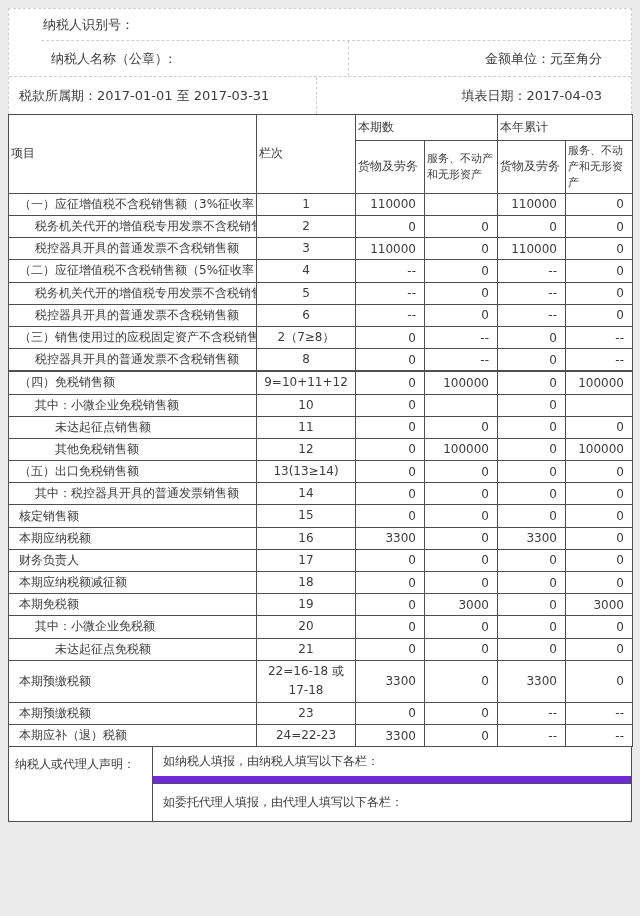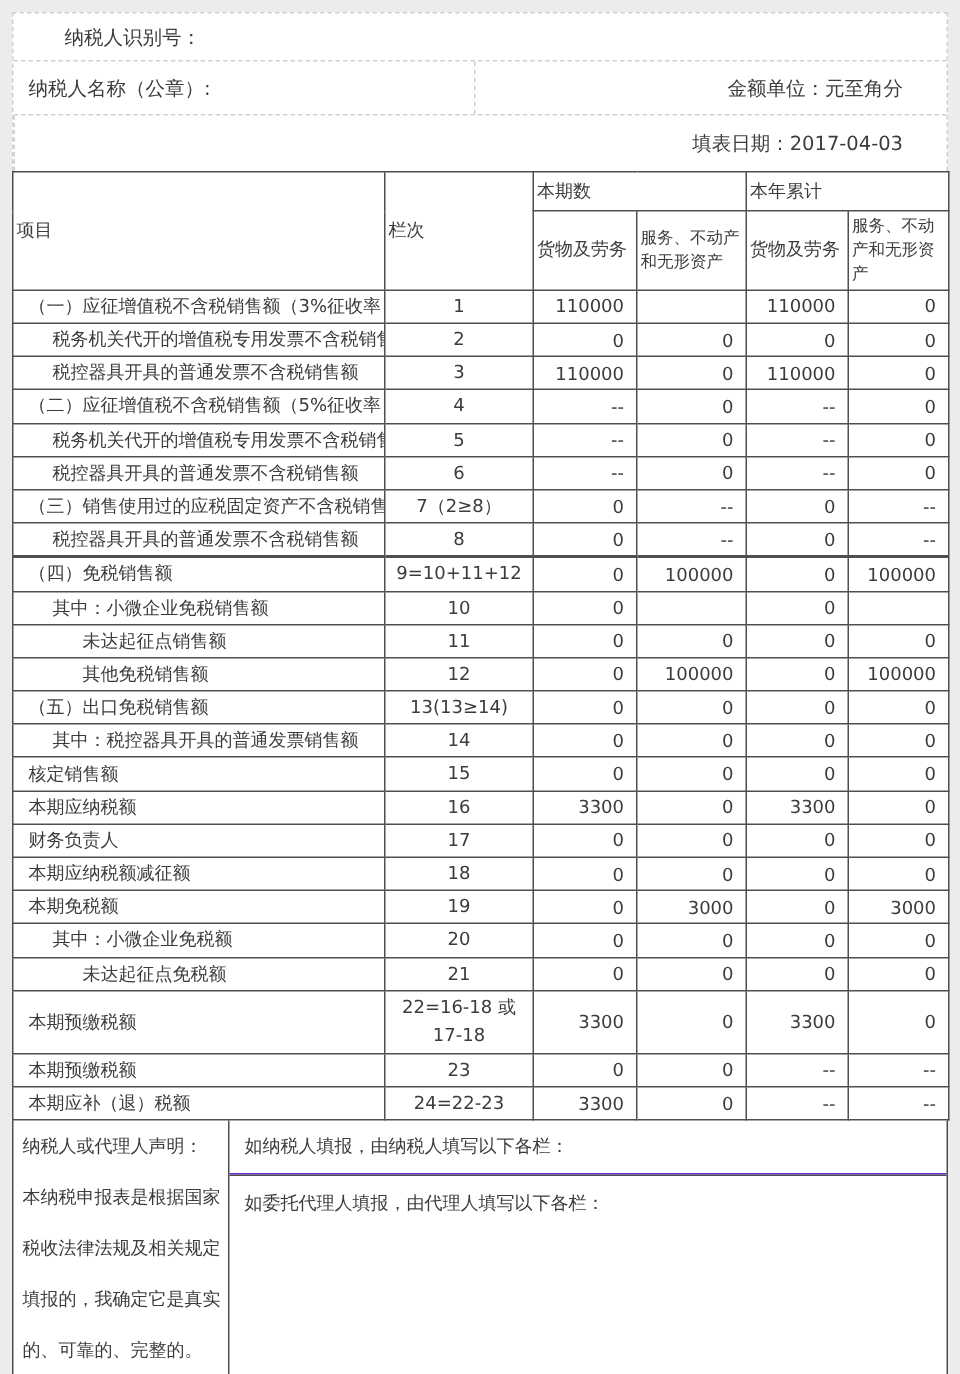--- a/index.html
+++ b/index.html
@@ -12,21 +12,21 @@
   }
   .form {
     position:absolute; left:8px; top:8px; width:624px;
     background:#fff;
   }
 
   
   .info { border:1px dashed #cfcfcf; border-bottom:none; font-size:13px; }
   .info-row { display:flex; align-items:center; box-sizing:border-box; }
   .info-row.r1 { height:31px; padding-left:10px;margin-left:24px; }
-  .info-row.r2 { height:36px; border-top:1px dashed #cfcfcf; }
+  .info-row.r2 { height:36px; border-top:1px dashed #cfcfcf;margin-left:32px; }
   .info-row.r3 { height:38px; border-top:1px dashed #cfcfcf; }
   .info .cell-l { width:307px; padding-left:10px; box-sizing:border-box; }
   .info .cell-r { flex:1; text-align:left; padding-right:29px; border-left:1px dashed #cfcfcf; align-self:stretch; display:flex; align-items:center; justify-content:flex-end; }
 
   
   table.main { border-collapse:collapse; width:624px; table-layout:fixed; }
   table.main th, table.main td {
     border:1px solid #4f4f4f;
     font-size:12px; font-weight:normal;
     box-sizing:border-box;
@@ -46,40 +46,41 @@
   table.main td.val { text-align:right; }
   table.main tr.sep-top td { border-top-width:2px; }
   table.main tr.tall td { height:42px; }
 
   
   .decl { display:flex; border:1px solid #4f4f4f; border-top:none; font-size:12px; }
   .decl-left { width:144px; border-right:1px solid #4f4f4f; box-sizing:border-box; padding:8px 6px 4px 6px; }
   .decl-left .decl-title { line-height:18px; }
   .decl-left .decl-body { margin:8px 0 0 0; width:132px; line-height:34px; }
   .decl-right { flex:1; display:flex; flex-direction:column; }
-  .decl-row1 { height:36px; border-bottom:1px solid #6d28d9; display:flex; align-items:center; padding-left:10px; box-sizing:border-box; }
+  .decl-row1 { height:36px; border-bottom:7px solid #6d28d9; display:flex; align-items:center; padding-left:10px; box-sizing:border-box; }
   .decl-mid { flex:1; display:grid; grid-template-columns:241px 1fr; grid-template-rows:1fr 1fr; }
   .decl-cell { display:flex; align-items:center; padding-left:10px; box-sizing:border-box; }
   .decl-cell.rcol { border-left:1px dotted #b8b8b8; padding-left:12px; }
   .decl-row3 { height:38px; border-top:1px solid #4f4f4f; display:flex; align-items:center; padding-left:10px; box-sizing:border-box; }
 </style>
 </head>
 <body>
 
 <div class="form">
 
   <div class="info">
     <div class="info-row r1">
       <span>纳税人识别号：</span>
     </div>
     <div class="info-row r2">
       <div class="cell-l">纳税人名称（公章）:</div>
       <div class="cell-r">金额单位：元至角分</div>
     </div>
     <div class="info-row r3">
+      <div class="cell-l">税款所属期：2017-01-01 至 2017-03-31</div>
       <div class="cell-r">填表日期：2017-04-03</div>
     </div>
   </div>
 
   <table class="main">
     <colgroup>
       <col style="width:248px">
         <col style="width:99px">
       <col style="width:69px">
         <col style="width:73px">
@@ -144,21 +145,21 @@
         <tr>
           <td class="label ind1">税控器具开具的普通发票不含税销售额</td>
           <td class="colno">6</td>
           <td class="val">--</td>
           <td class="val">0</td>
           <td class="val">--</td>
           <td class="val">0</td>
         </tr>
         <tr>
           <td class="label ind0">（三）销售使用过的应税固定资产不含税销售额</td>
-          <td class="colno">7（2≥8）</td>
+          <td class="colno">2（7≥8）</td>
           <td class="val">0</td>
           <td class="val">--</td>
           <td class="val">0</td>
           <td class="val">--</td>
         </tr>
         <tr>
           <td class="label ind1">税控器具开具的普通发票不含税销售额</td>
           <td class="colno">8</td>
           <td class="val">0</td>
           <td class="val">--</td>
@@ -292,21 +293,20 @@
           <td class="val">0</td>
           <td class="val">--</td>
           <td class="val">--</td>
         </tr>
       </tbody>
   </table>
 
   <div class="decl">
     <div class="decl-left">
       <div class="decl-title">纳税人或代理人声明：</div>
-      <p class="decl-body">本纳税申报表是根据国家税收法律法规及相关规定填报的，我确定它是真实的、可靠的、完整的。</p>
     </div>
     <div class="decl-right">
       <div class="decl-row1">如纳税人填报，由纳税人填写以下各栏：</div>
       <div class="decl-row3">如委托代理人填报，由代理人填写以下各栏：</div>
     </div>
   </div>
 
 </div>
 
 </body></html>

